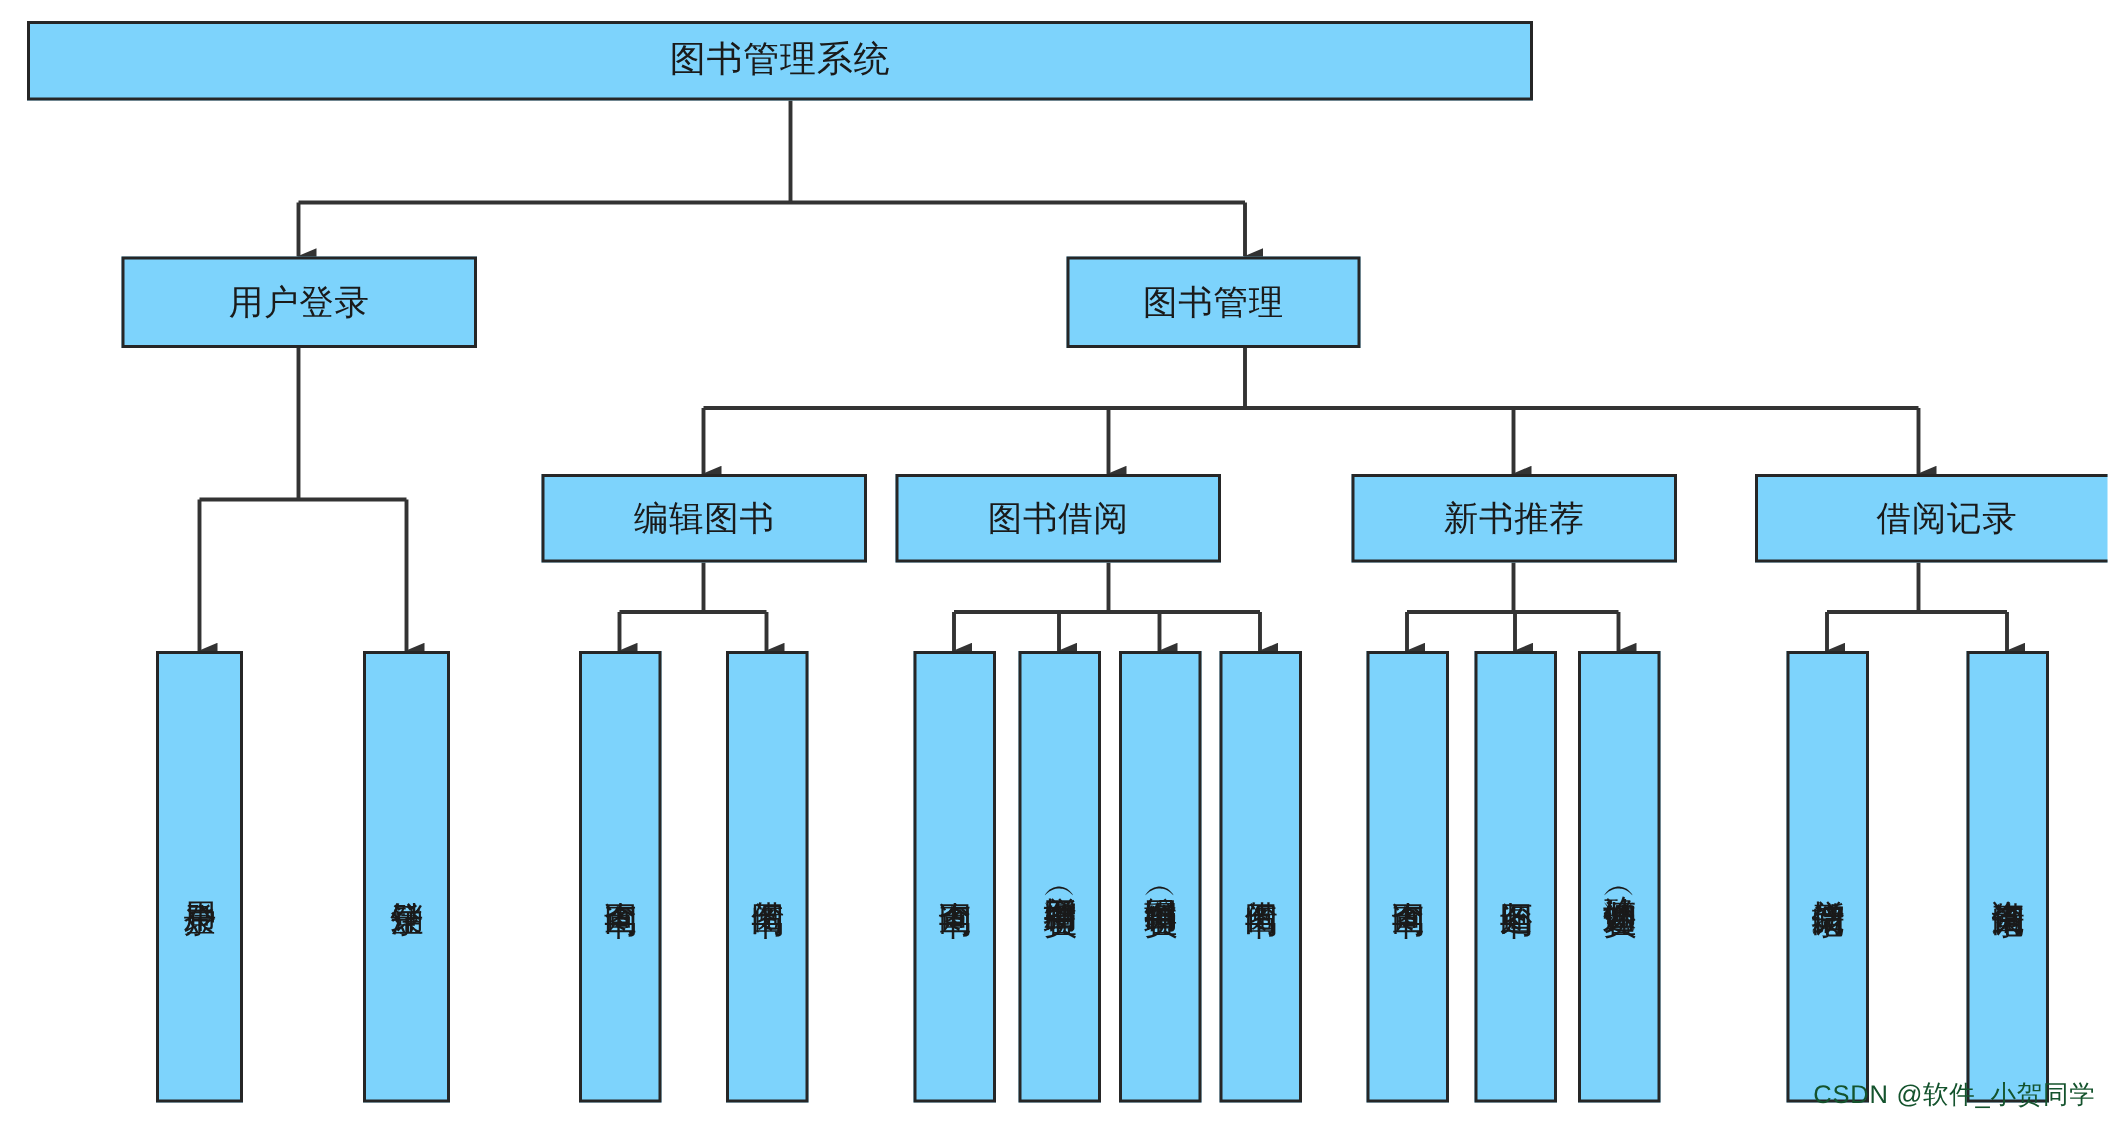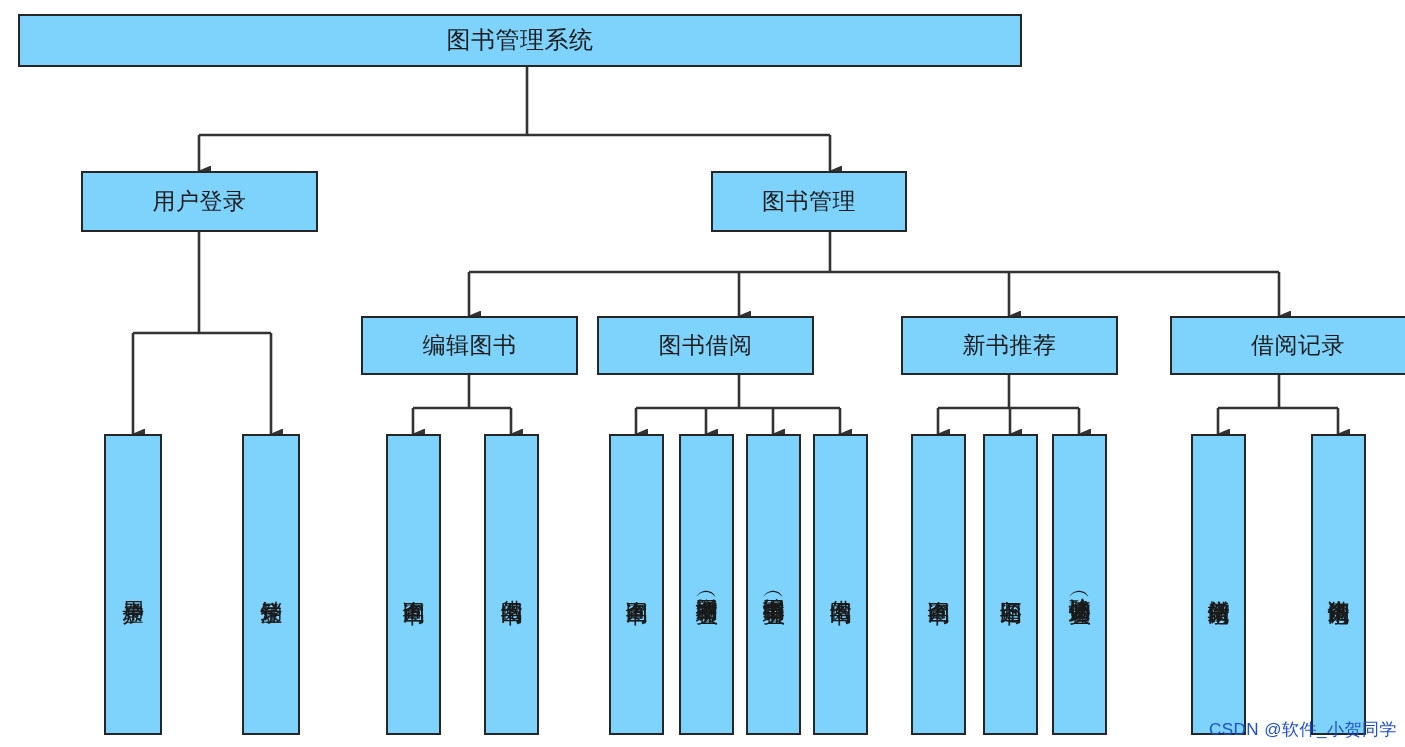--- a/index.html
+++ b/index.html
@@ -55,21 +55,21 @@
     white-space: nowrap;
   }
   .root-label {
     font-size: 24px;
   }
   .watermark {
     position: absolute;
     right: 8px;
     bottom: 6px;
     font-size: 17px;
-    color: #1d4ed8;
+    color: #14532d;
     white-space: nowrap;
     letter-spacing: 0.5px;
     pointer-events: none;
   }
 </style>
 </head>
 <body>
 
 <div id="diagram-root">
 

